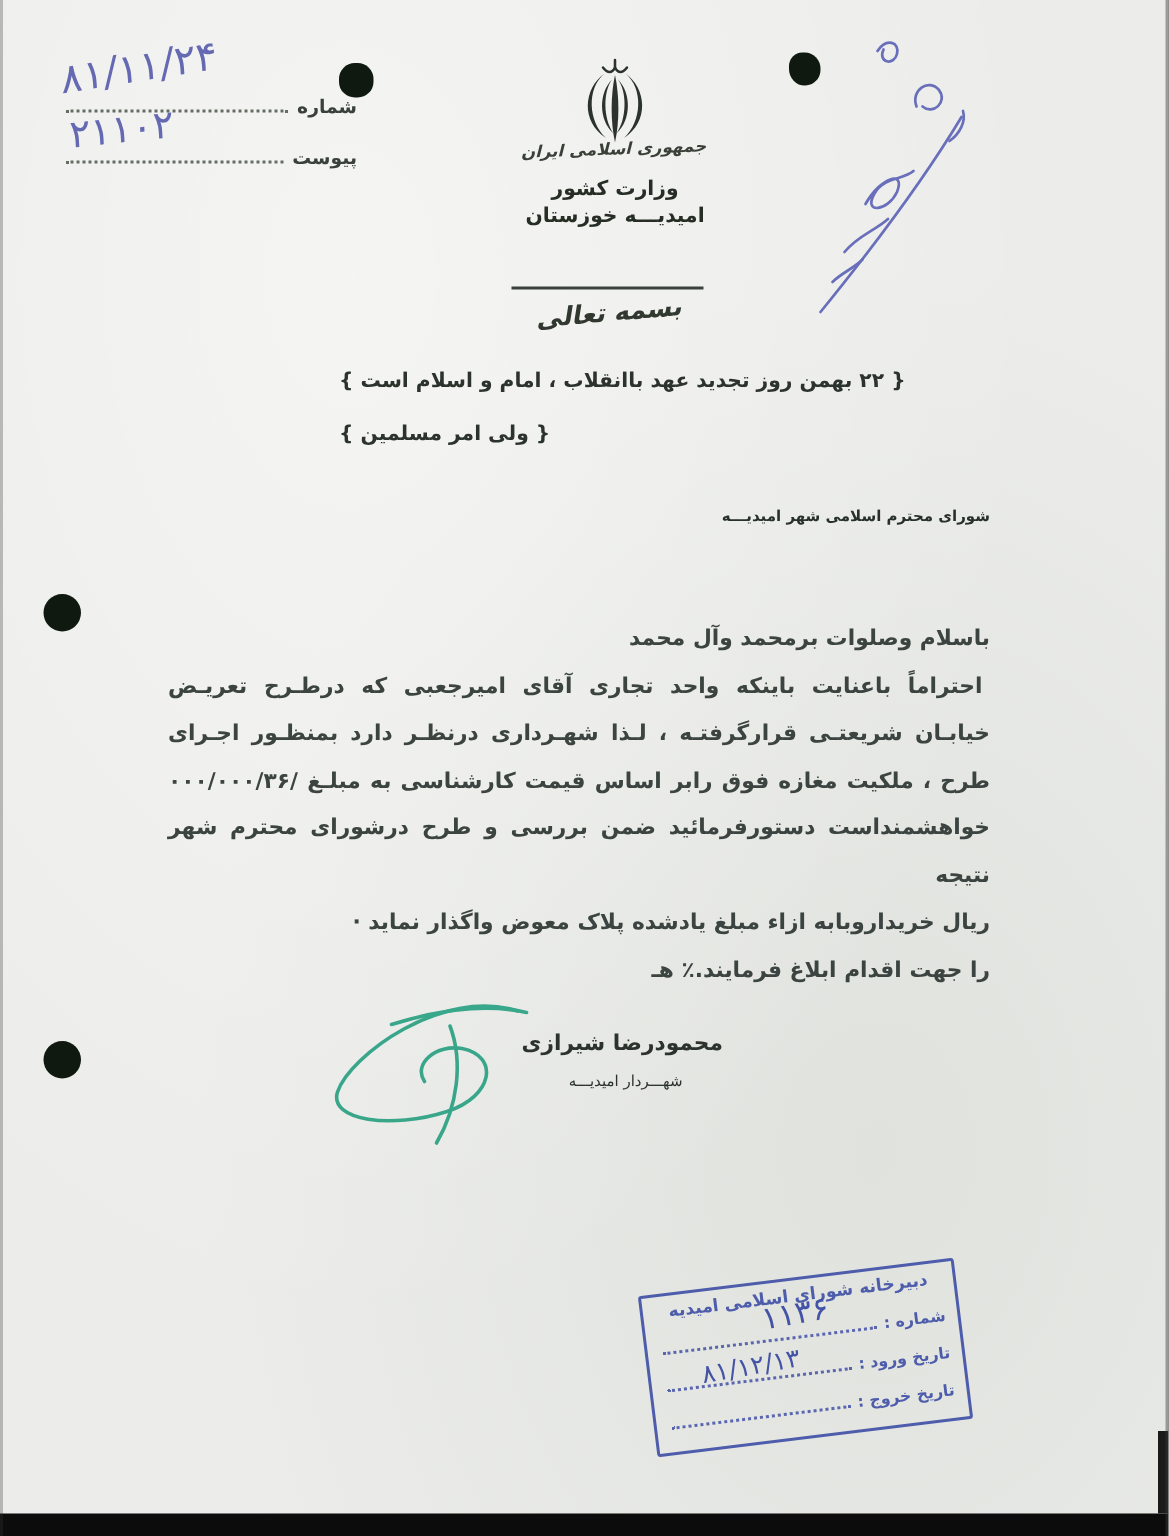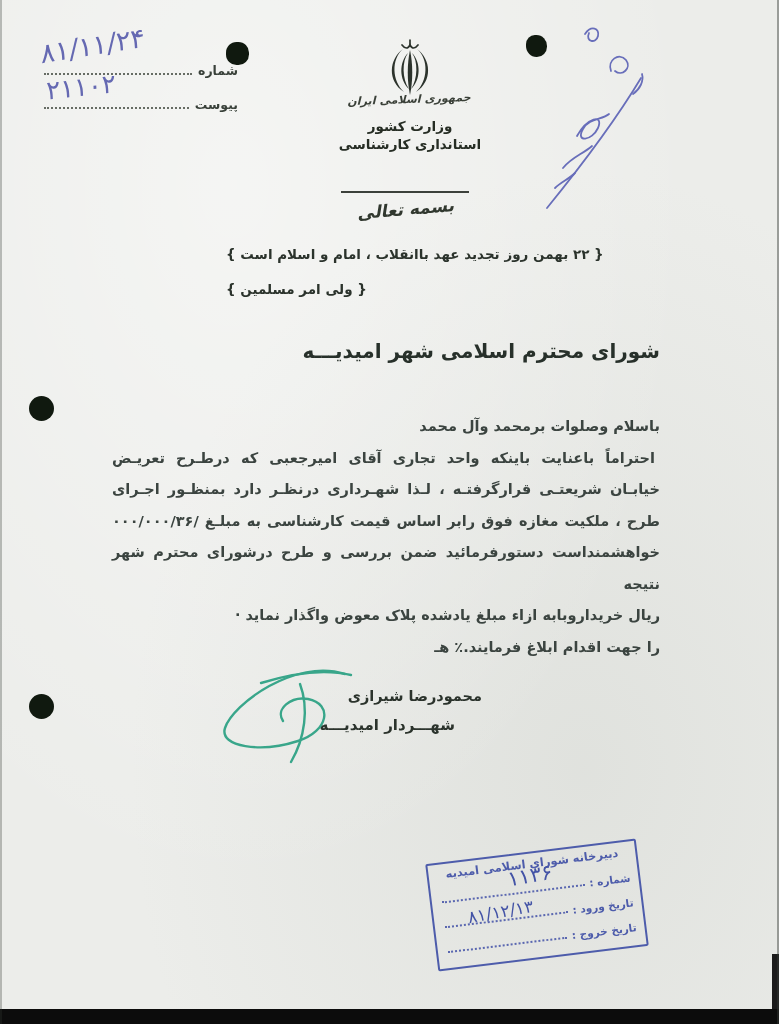--- a/index.html
+++ b/index.html
@@ -46,29 +46,29 @@
   
   .besmele{
     position:absolute;left:352px;top:199px;width:110px;text-align:center;direction:rtl;
     font-size:17px;font-weight:bold;color:#31382f;transform:rotate(-5deg) skewX(-14deg);
   }
   
   .slogan{position:absolute;direction:rtl;white-space:nowrap;font-weight:bold;color:#2b332c;font-size:13.5px;}
   .slogan.s1{left:226px;top:246px;}
   .slogan.s2{left:226px;top:281px;text-align:right;}
   
-  .addressee{position:absolute;right:119px;top:339px;direction:rtl;font-size:20px;font-weight:bold;color:#27302a;white-space:nowrap;}
+  .addressee{position:absolute;right:119px;top:339px;direction:rtl;font-size:10px;font-weight:bold;color:#27302a;white-space:nowrap;}
   
   .body{position:absolute;left:112px;top:411px;width:548px;direction:rtl;font-size:14.5px;color:#3b4440;}
   .body-line{line-height:31.5px;text-align:justify;text-align-last:justify;font-weight:bold;}
   .body-line[data-index="0"],.body-line[data-index="4"],.body-line[data-index="6"]{text-align:right;text-align-last:right;}
   .body-line[data-index="1"]{text-indent:5px;}
   
   .sig-name{position:absolute;right:297px;top:688px;direction:rtl;font-size:14.5px;font-weight:bold;color:#2b332c;white-space:nowrap;}
-  .sig-title{position:absolute;right:324px;top:716px;direction:rtl;font-size:15px;font-weight:bold;color:#2b332c;white-space:nowrap;}
+  .sig-title{position:absolute;right:324px;top:716px;direction:rtl;font-size:10px;font-weight:normal;color:#2b332c;white-space:nowrap;}
   .sig-scribble{position:absolute;left:203px;top:652px;}
   
   .annotation{position:absolute;left:515px;top:16px;}
   
   .stamp{
     position:absolute;left:431px;top:851px;width:212px;height:108px;
     border:2.5px solid #4d5cab;border-radius:2px;transform:rotate(-7deg);
     color:#4d5cab;direction:rtl;padding:3px 8px 0 8px;box-sizing:border-box;
   }
   .stamp-title{font-size:11.5px;font-weight:bold;text-align:center;white-space:nowrap;}
@@ -113,21 +113,21 @@
       </g>
       <g fill="none" stroke="#2c332c" stroke-width="1.7" stroke-linecap="round">
         <path d="M21,7 C24,11 27,11 29,7 C31,11 34,11 37,7"></path>
         <path d="M29,2 L29,8"></path>
       </g>
     </svg>
   </div>
   <div class="emblem-caption">جمهوری اسلامی ایران</div>
 
   <div class="org l1">وزارت کشور</div>
-  <div class="org l2">استانداری کارشناسی</div>
+  <div class="org l2">امیدیـــه خوزستان</div>
   <div class="org-underline"></div>
 
   <div class="besmele">بسمه تعالی</div>
 
   <div class="slogan s1">{ ۲۲ بهمن روز تجدید عهد باانقلاب ، امام و اسلام است }</div>
   <div class="slogan s2">{ ولی امر مسلمین }</div>
 
   <div class="addressee">شورای محترم اسلامی شهر امیدیـــه</div>
 
   <div class="body">

